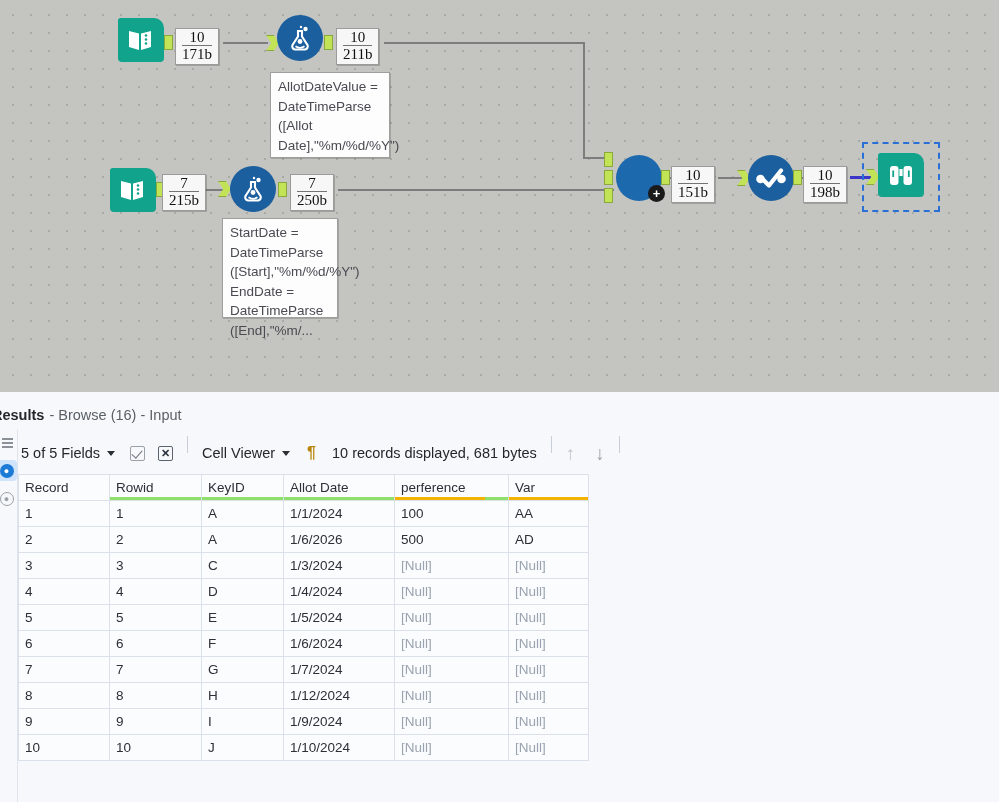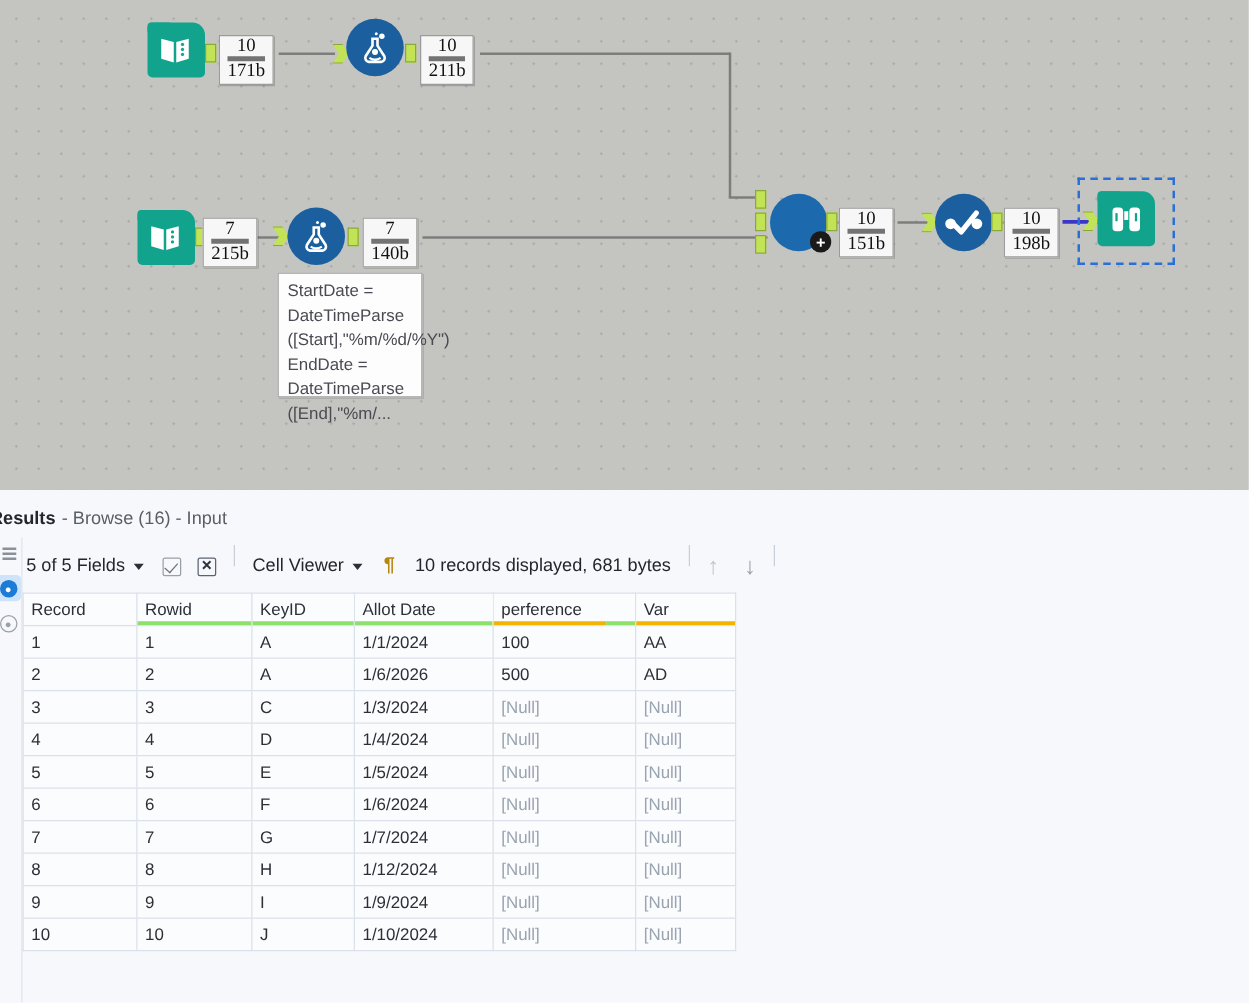--- a/index.html
+++ b/index.html
@@ -59,21 +59,21 @@
   }
 
   
   .chip{
     position:absolute;background:#f7f7f7;border:1px solid #9b9b9b;
     box-shadow:1px 1px 0 rgba(0,0,0,.18);
     padding:1px 6px 2px;text-align:center;
     font-family:"Liberation Serif",serif;
   }
   .chip .n1{font-size:15px;color:#111;line-height:15px;}
-  .chip .n2{font-size:15px;color:#111;line-height:16px;border-top:4px solid #737373;}
+  .chip .n2{font-size:15px;color:#111;line-height:16px;border-top:1px solid #737373;}
 
   
   .anno{
     position:absolute;background:#fdfdfd;border:1px solid #9e9e9e;
     box-shadow:1px 1px 0 rgba(0,0,0,.16);
     padding:4px 6px 5px 7px;
     font-family:"Liberation Sans",sans-serif;
     font-size:13.5px;line-height:19.5px;color:#4a4a52;
     white-space:pre-wrap;box-sizing:border-box;
   }
@@ -212,20 +212,21 @@
       </svg>
     </div>
   </div>
   <div class="nub" style="left:324px;top:35px;"></div>
 
   <div class="chip" style="left:336px;top:28px;">
     <div class="n1">10</div>
     <div class="n2">211b</div>
   </div>
 
+  <div class="anno" style="left:270px;top:72px;width:120px;height:86px;">AllotDateValue = DateTimeParse ([Allot Date],"%m/%d/%Y")</div>
 
   <div class="node" style="left:110px;top:168px;">
     <div class="node-sq">
       <svg width="28" height="26" viewBox="0 0 28 26">
         <path d="M2 4 L12 6.5 L12 23 L2 20 Z" fill="#ffffff"></path>
         <path d="M14 6.5 L24 4 L24 20 L14 23 Z" fill="#ffffff"></path>
         <circle cx="19" cy="8.5" r="1.3" fill="#12a38c"></circle>
         <circle cx="19" cy="12.5" r="1.3" fill="#12a38c"></circle>
         <circle cx="19" cy="16.5" r="1.3" fill="#12a38c"></circle>
       </svg>
@@ -247,21 +248,21 @@
         <path d="M12 7 L16 7 L16 12.5 L21.5 21 A3.2 3.2 0 0 1 19 25.5 L9 25.5 A3.2 3.2 0 0 1 6.5 21 L12 12.5 Z" fill="none" stroke="#ffffff" stroke-width="2.1"></path>
         <circle cx="14" cy="17.5" r="2.4" fill="#fff"></circle>
         <path d="M9.5 22.3 q4.5 3 9 0" fill="none" stroke="#fff" stroke-width="1.8"></path>
       </svg>
     </div>
   </div>
   <div class="nub" style="left:278px;top:182px;"></div>
 
   <div class="chip" style="left:290px;top:174px;">
     <div class="n1">7</div>
-    <div class="n2">140b</div>
+    <div class="n2">250b</div>
   </div>
 
   <div class="anno" style="left:222px;top:218px;width:116px;height:100px;">StartDate = DateTimeParse ([Start],"%m/%d/%Y")
 EndDate = DateTimeParse ([End],"%m/...</div>
 
   <div class="nub" style="left:604px;top:152px;"></div>
   <div class="nub" style="left:604px;top:170px;"></div>
   <div class="nub" style="left:604px;top:188px;"></div>
 
   <div class="node" style="left:616px;top:155px;">

